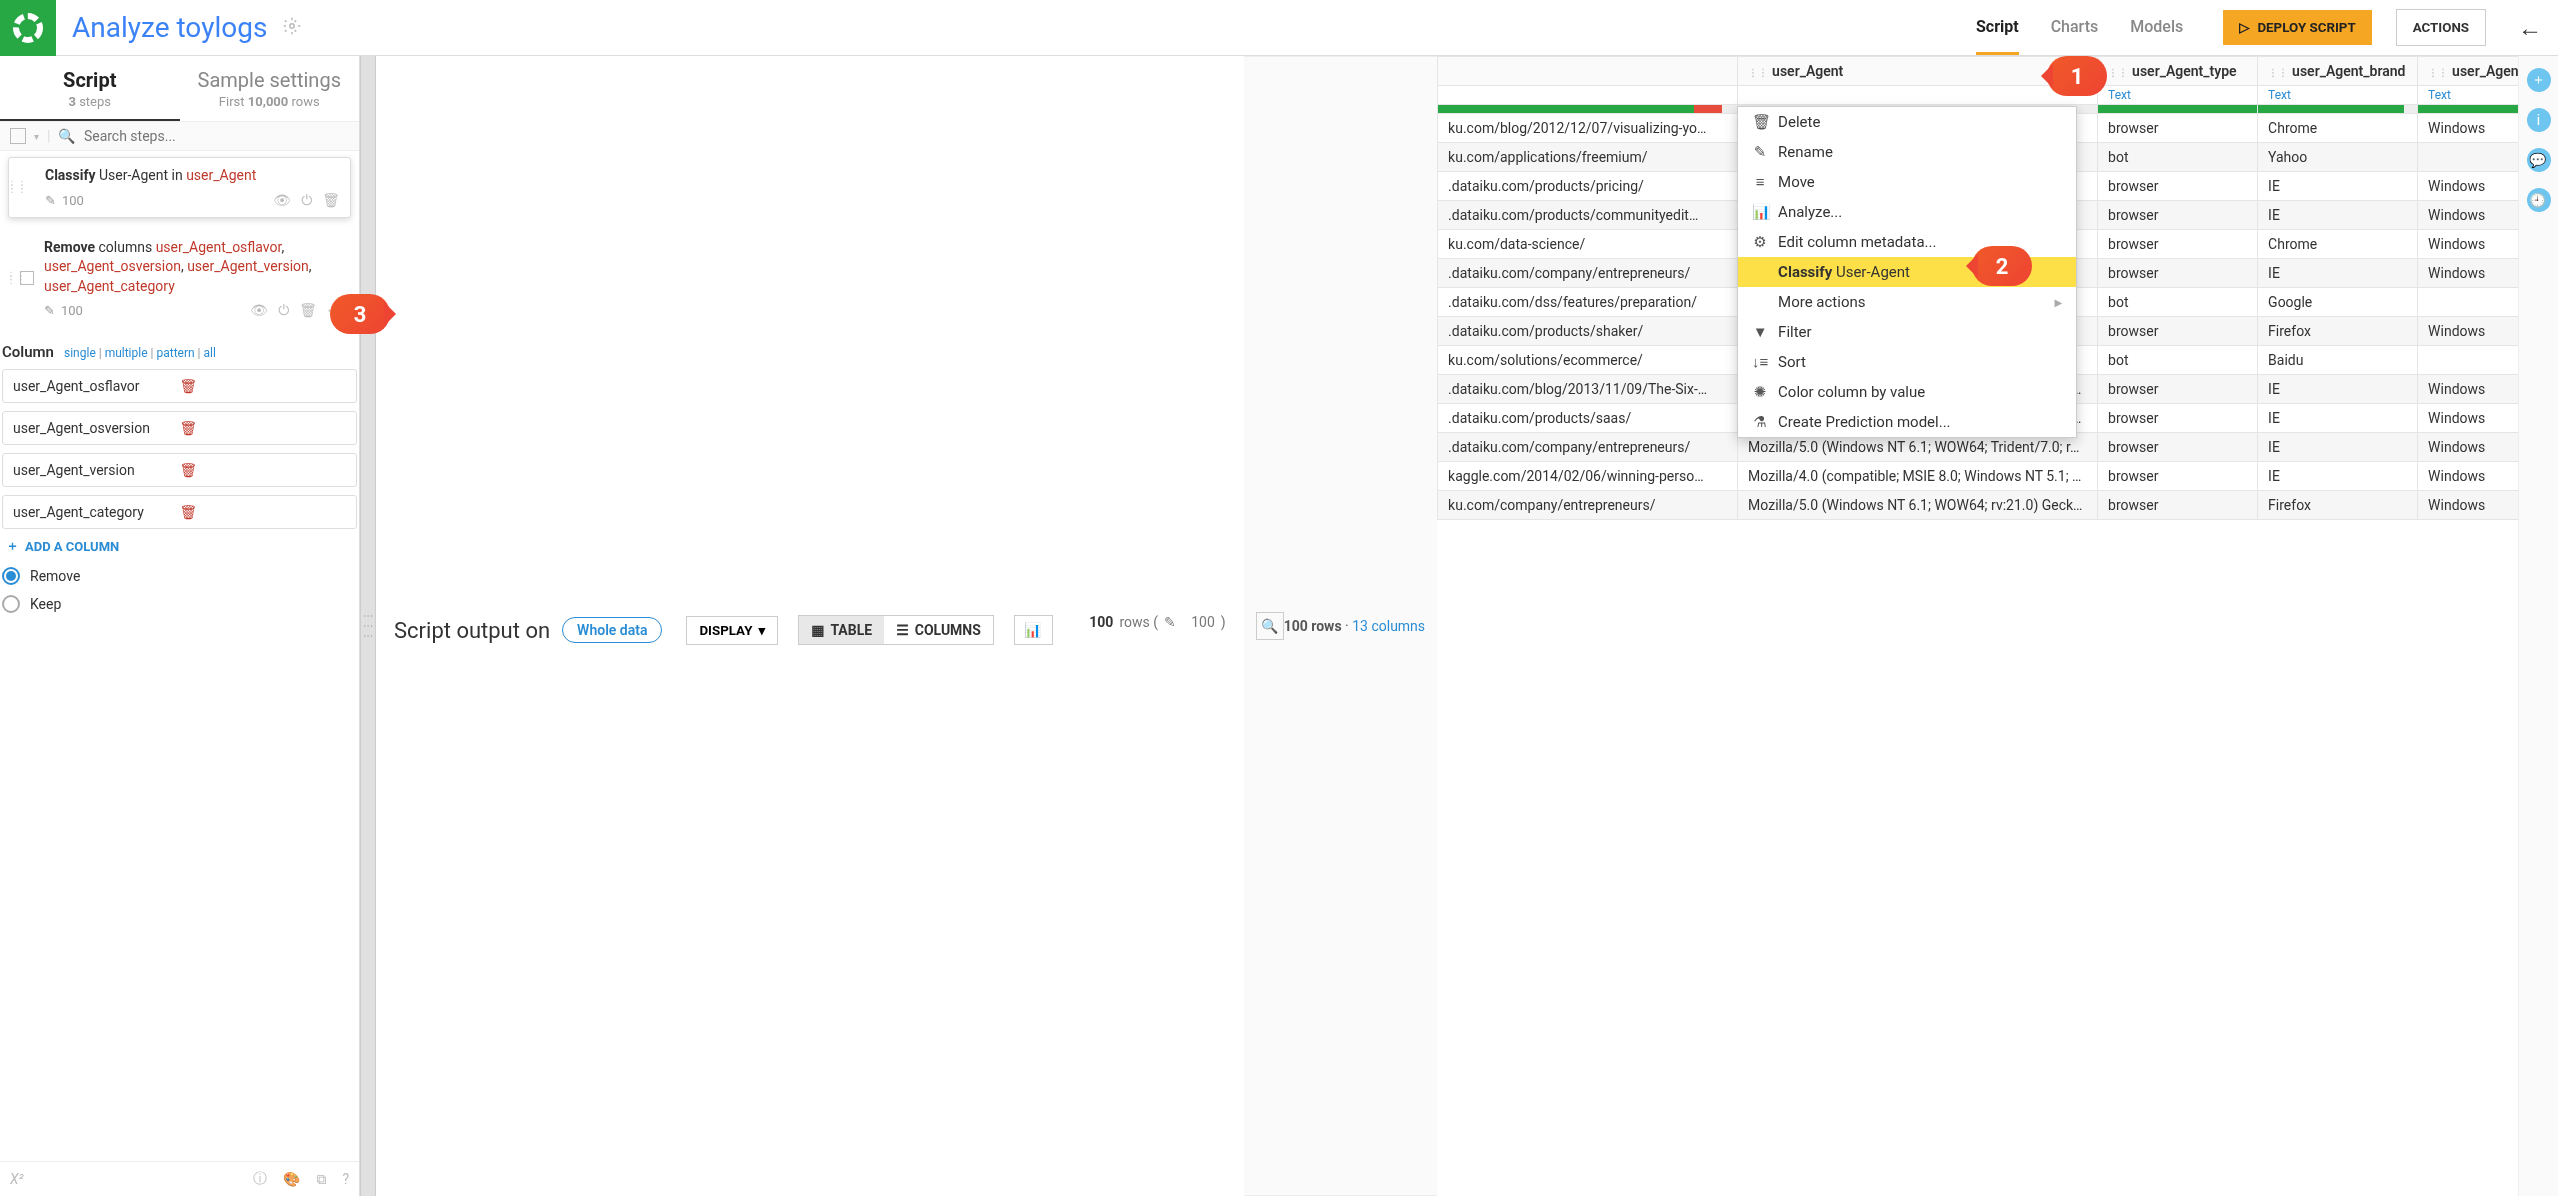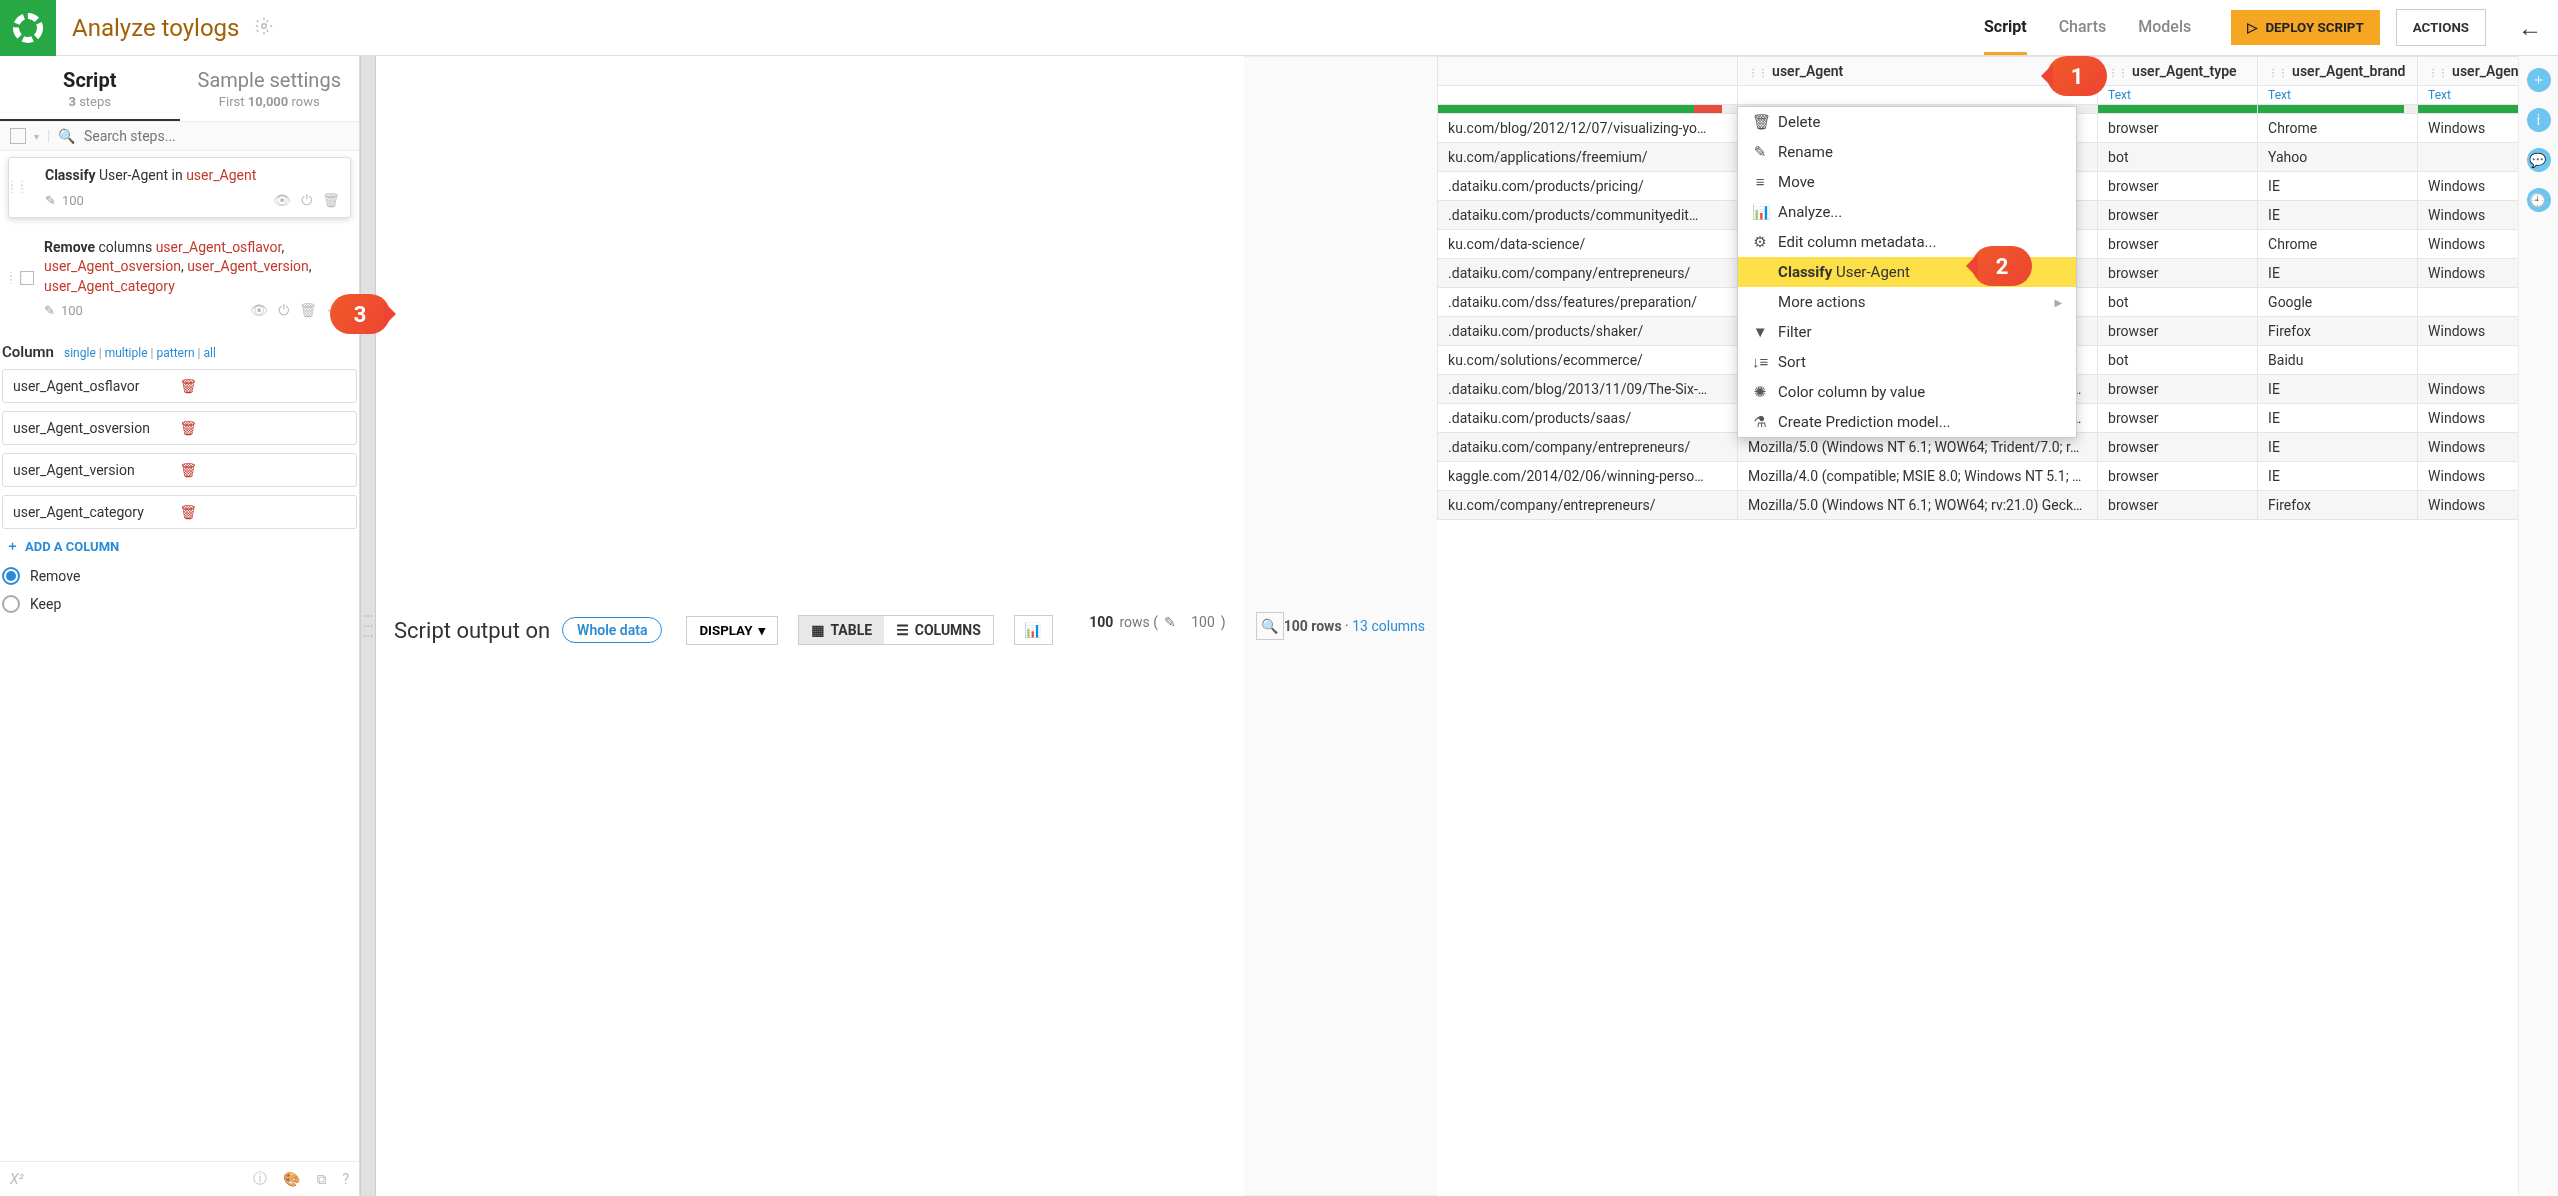--- a/index.html
+++ b/index.html
@@ -1,28 +1,28 @@
 <!DOCTYPE html>
 <html><head>
 <meta charset="utf-8">
 <style>
 * { box-sizing: border-box; margin: 0; padding: 0; font-family: -apple-system, BlinkMacSystemFont, "Segoe UI", Roboto, sans-serif; }
 body { background: #fff; color: #333; font-size: 14px; overflow: hidden; }
 
 .topbar { display: flex; align-items: center; height: 56px; border-bottom: 1px solid #ddd; padding: 0 16px 0 0; gap: 16px; }
 .logo { width: 56px; height: 56px; background: #28a745; display: flex; align-items: center; justify-content: center; }
 .logo svg { width: 32px; height: 32px; }
-.page-title { font-size: 24px; font-weight: 400; color: #a16207; flex-shrink: 0; }
+.page-title { font-size: 28px; font-weight: 400; color: #3b82f6; flex-shrink: 0; }
 .gear-small { color: #bbb; }
 .top-spacer { flex: 1; }
 .tab-nav { display: flex; gap: 32px; margin-right: 24px; }
 .tab-nav-item { font-size: 16px; color: #888; font-weight: 500; cursor: pointer; padding: 16px 0; }
 .tab-nav-item.active { color: #222; border-bottom: 3px solid #f5a623; font-weight: 700; }
 .deploy-btn { background: #f5a623; color: #222; font-weight: 700; border: none; padding: 10px 16px; cursor: pointer; display: flex; align-items: center; gap: 8px; }
-.actions-btn { background: #fff; border: 1px solid #ccc; color: #333; font-weight: 700; padding: 10px 16px; cursor: pointer; margin-left: 0; }
+.actions-btn { background: #fff; border: 1px solid #ccc; color: #333; font-weight: 700; padding: 10px 16px; cursor: pointer; margin-left: 8px; }
 .back-arrow { margin-left: 16px; cursor: pointer; font-size: 24px; }
 
 .main-layout { display: flex; height: calc(100vh - 56px); }
 
 
 .left-panel { width: 360px; border-right: 1px solid #ddd; background: #fff; display: flex; flex-direction: column; position: relative; }
 .lp-tabs { display: flex; }
 .lp-tab { flex: 1; text-align: center; padding: 12px 0 4px; cursor: pointer; }
 .lp-tab-title { font-size: 20px; color: #888; }
 .lp-tab.active .lp-tab-title { color: #222; font-weight: 700; }

